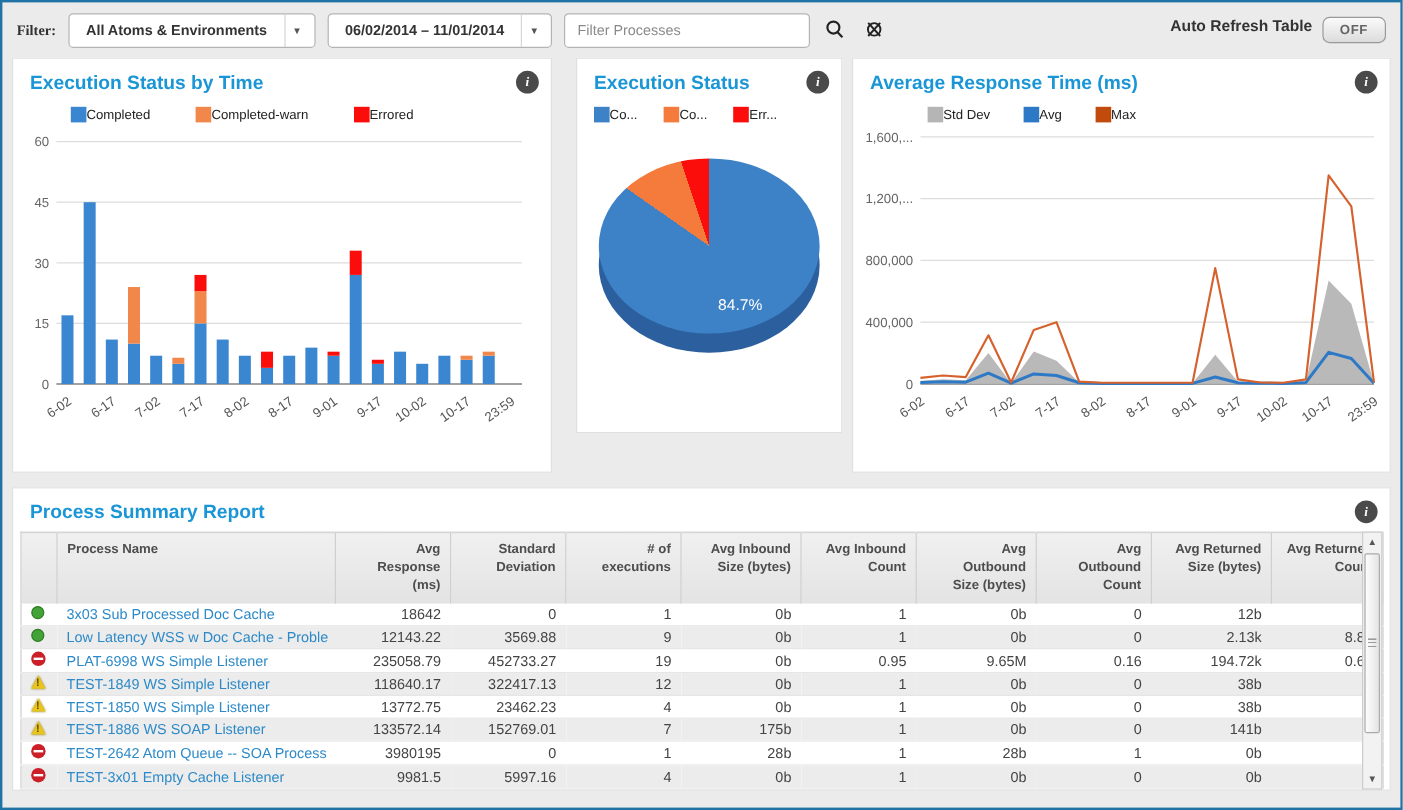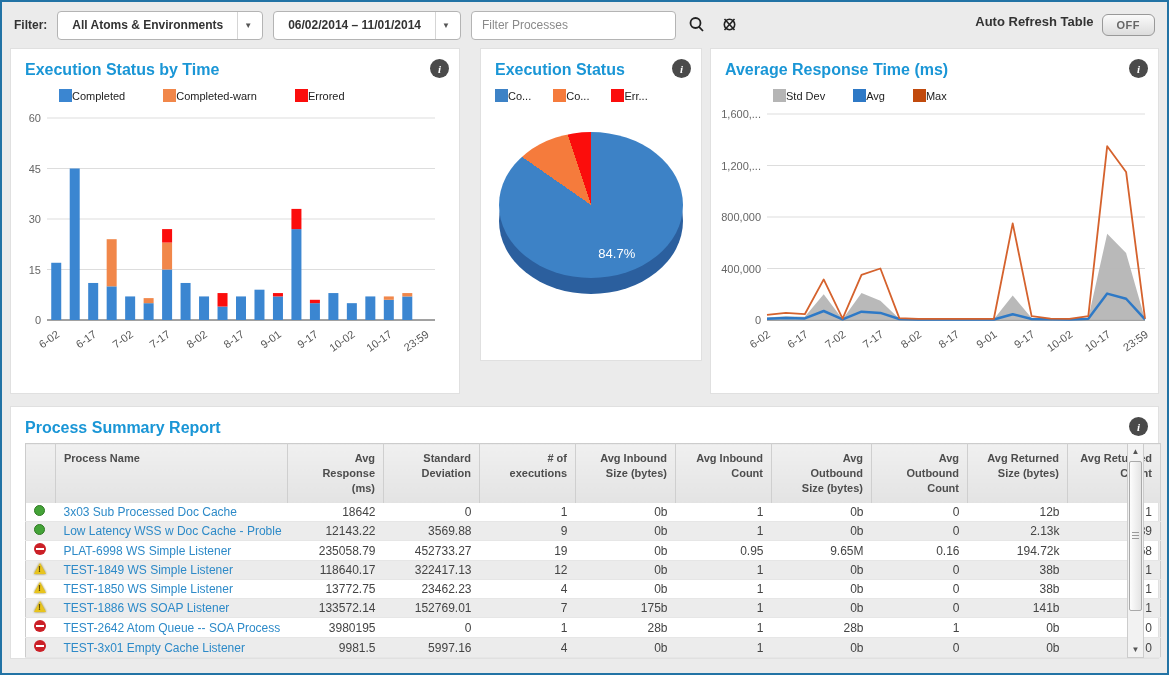--- a/index.html
+++ b/index.html
@@ -3,21 +3,21 @@
 <meta charset="utf-8">
 <style>
   * { box-sizing: border-box; margin: 0; padding: 0; }
   body { font-family: "Liberation Sans", sans-serif; background: #fff; }
   .window {
     width: 1169px; height: 675px; position: relative; overflow: hidden;
     border: 2px solid #2273a5; background: #ebebeb;
   }
   
   .filterbar { display: flex; align-items: center; height: 46px; padding: 0 12px; gap: 10px; }
-  .filterbar .lbl { font-size: 12px; font-weight: bold; color: #333; }
+  .filterbar .lbl { font-size: 12px; font-weight: bold; color: #333; font-family: Liberation Serif, serif; }
   .control {
     display: inline-flex; align-items: center; background: #ffffff;
     border: 1px solid #b4b4b4; border-radius: 4px; height: 29px;
     font-size: 12px; font-weight: bold; color: #333; cursor: pointer;
   }
   .control .ctl-text { padding: 0 14px; }
   .control .caret-box { padding: 0 10px 0 6px; height: 100%; display: flex; align-items: center; }
   .caret { font-size: 8px; color: #555; }
   .txt-input {
     height: 29px; width: 205px; border: 1px solid #b4b4b4; border-radius: 4px;
@@ -49,21 +49,21 @@
   .p2 .legend { gap: 22px; padding-left: 14px; }
   .legend-item { display: flex; align-items: center; font-size: 11px; color: #222; }
   .legend-swatch { width: 13px; height: 13px; display: inline-block; }
   
   .pie-wrap { position: relative; width: 184px; height: 190px; margin: 28px auto 0; }
   .pie-side { position: absolute; left: 0; top: 16px; width: 184px; height: 146px; border-radius: 50%; background: #2b5f9e; }
   .pie-top  { position: absolute; left: 0; top: 0;  width: 184px; height: 146px; border-radius: 50%; }
   .pie-label { position: absolute; left: 54%; top: 60%; color: #fff; font-size: 13px; }
   
   .bottom-panel { margin: 12px 8px 0; background: #fff; border: 1px solid #e0e0e0; height: 253px; position: relative; }
-  .table-zone { margin: 2px 14px 0; position: relative; padding-right: 17px; }
+  .table-zone { margin: 2px 6px 0; position: relative; padding-right: 17px; }
   table.summary { width: 100%; border-collapse: collapse; table-layout: fixed; border: 1px solid #ccc; }
   table.summary th {
     background: linear-gradient(#f0f0f0, #e3e3e3); border-right: 1px solid #cfcfcf;
     font-size: 11px; font-weight: bold; color: #4d4d4d; padding: 7px 8px;
     vertical-align: top; white-space: pre-line; line-height: 1.35;
   }
   table.summary td { font-size: 12px; color: #444; padding: 2px 8px; height: 19px; border-bottom: 1px solid #e6e6e6; overflow: hidden; white-space: nowrap; }
   table.summary tr.alt td { background: #ececec; }
   td.al, th.al { text-align: left; }
   td.ar, th.ar { text-align: right; }

